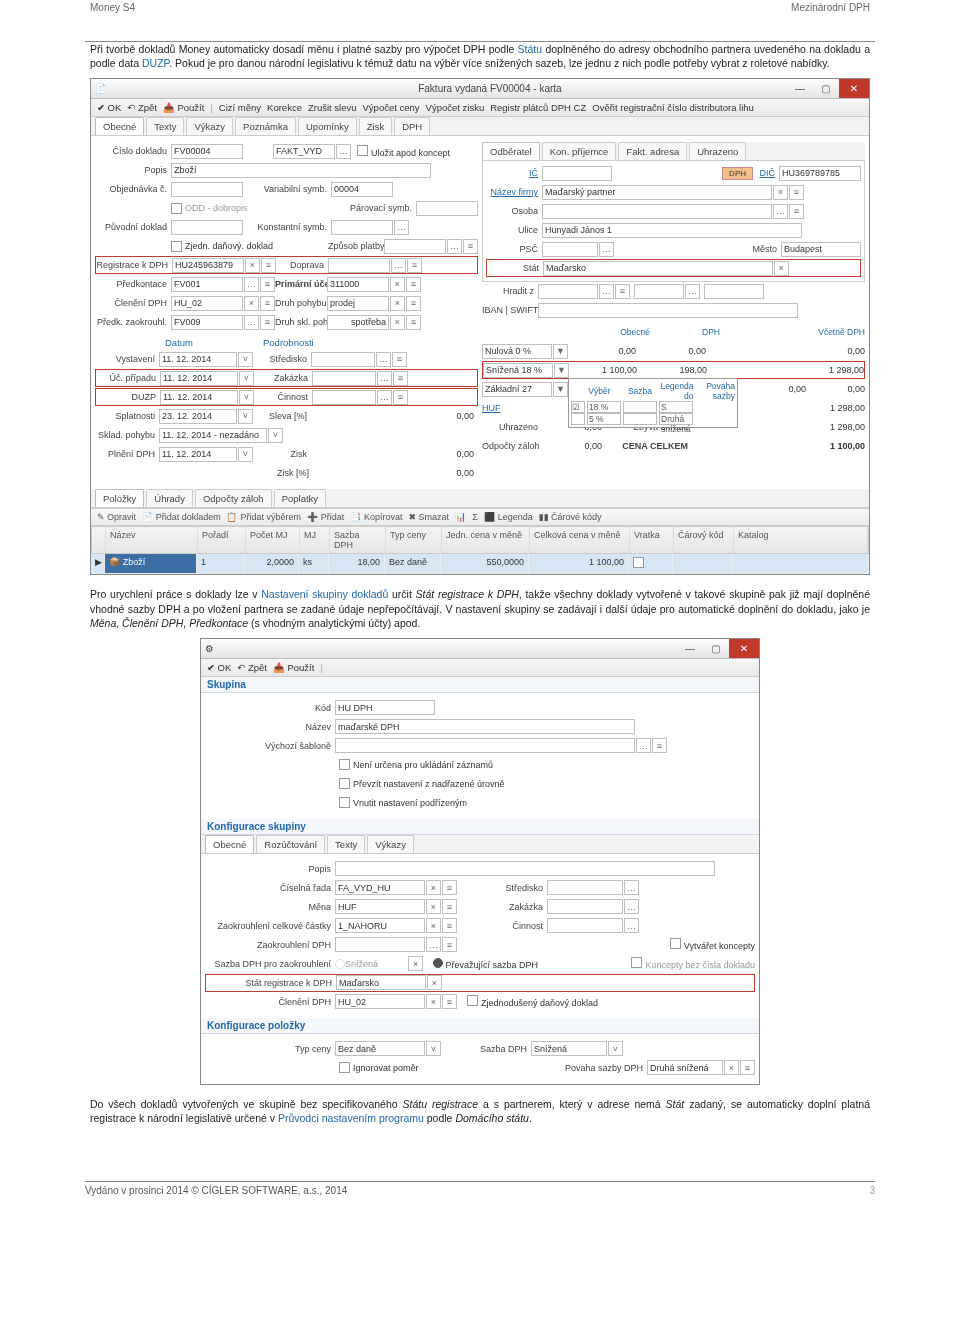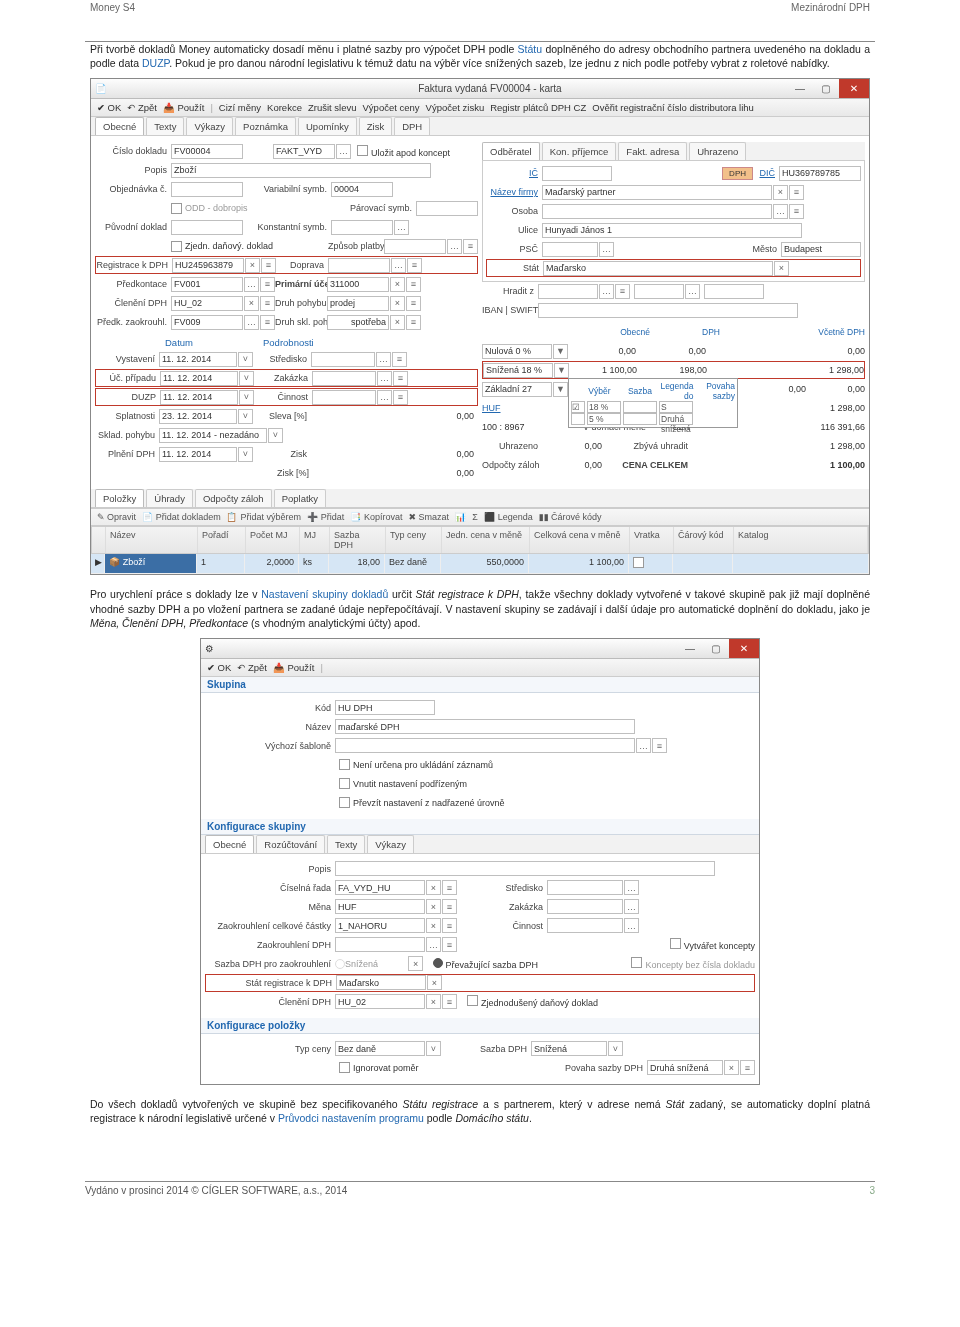--- a/index.html
+++ b/index.html
@@ -348,26 +348,20 @@
             <span style="width:68px;text-align:right;margin-left:170px">0,00</span>
               <span style="flex:1;text-align:right">0,00</span>
             </div>
           <div class="row">
               <span style="width:88px;text-decoration:underline;color:#2268b0">HUF</span>
               <span style="width:68px"></span>
               <span style="width:70px;text-align:right">198,00</span>
               <span style="flex:1;text-align:right">1 298,00</span>
             </div>
           <div class="row">
-              <span style="width:88px">100 : 8967</span>
-              <span class="lbl" style="width:80px">V domácí měně</span>
-              <span style="width:40px;text-align:right">CZK</span>
-              <span style="flex:1;text-align:right">116 391,66</span>
-            </div>
-          <div class="row">
               <span class="lbl" style="width:60px">Uhrazeno</span>
               <span style="width:60px;text-align:right">0,00</span>
               <span class="lbl" style="width:90px">Zbývá uhradit</span>
               <span style="flex:1;text-align:right">1 298,00</span>
             </div>
           <div class="row">
               <span class="lbl" style="width:60px">Odpočty záloh</span>
               <span style="width:60px;text-align:right">0,00</span>
               <span class="lbl" style="width:90px;font-weight:bold">CENA CELKEM</span>
               <span style="flex:1;text-align:right;font-weight:bold">1 100,00</span>
@@ -460,26 +454,26 @@
           <span class="sq">≡</span>
         </div>
       <div class="row">
           <span style="width:134px"></span>
           <span class="chk"></span>
           <span>Není určena pro ukládání záznamů</span>
         </div>
       <div class="row">
           <span style="width:134px"></span>
           <span class="chk"></span>
-          <span>Vnutit nastavení podřízeným</span>
+          <span>Převzít nastavení z nadřazené úrovně</span>
         </div>
       <div class="row">
           <span style="width:134px"></span>
           <span class="chk"></span>
-          <span>Převzít nastavení z nadřazené úrovně</span>
+          <span>Vnutit nastavení podřízeným</span>
         </div>
     </div>
     <div class="section-hd">Konfigurace skupiny</div>
     <div class="tabs small">
       <div class="tab active">Obecné</div>
       <div class="tab">Rozúčtování</div>
       <div class="tab">Texty</div>
       <div class="tab">Výkazy</div>
     </div>
     <div class="form-area">

